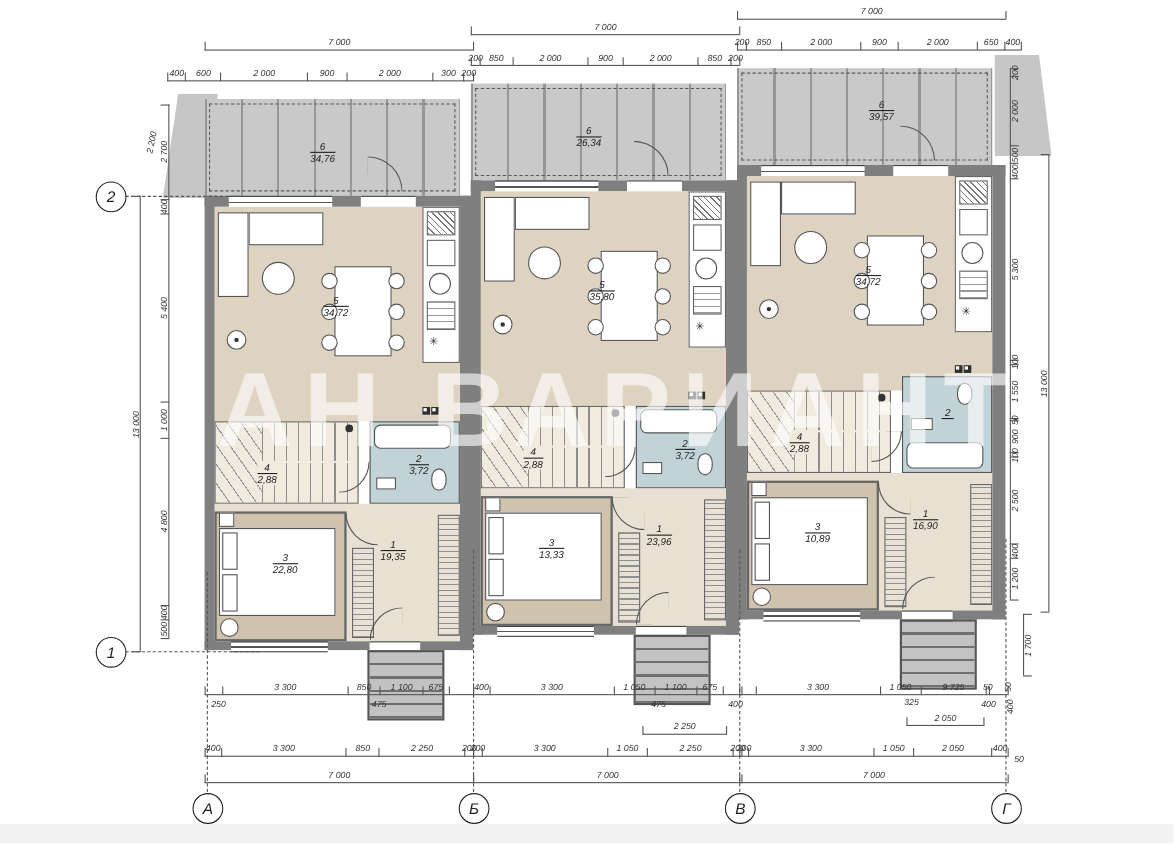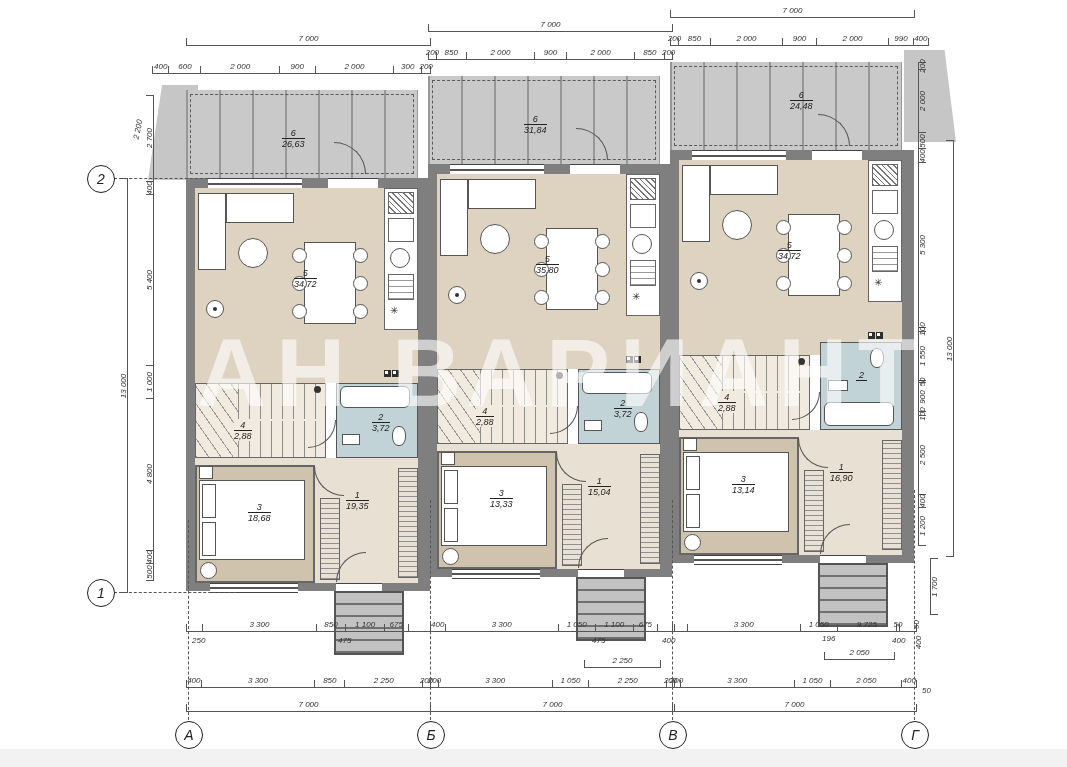--- a/index.html
+++ b/index.html
@@ -67,21 +67,21 @@
   <div class="slantL"></div>
   <div class="slantR"></div>
   <span class="floatdim" style="left:128px;top:125px;transform:rotate(-78deg);">2 200</span>
 
   <div class="unit" style="left:186px;top:90px;">
     <div class="terrace">
         <div class="tin"></div>
       <div class="arc q" style="left:148px;top:52px;width:32px;height:32px;transform:rotate(90deg);"></div>
       <div class="rlabel" style="left:96px;top:38px;">
           <span class="n">6</span>
-          <span class="a">26,63</span>
+          <span class="a">34,76</span>
         </div>
     </div>
     <div class="wall" style="left:0;top:88px;width:244px;height:10px;"></div>
     <div class="win" style="left:22px;top:88px;width:94px;height:10px;"></div>
     <div class="win" style="left:142px;top:88px;width:50px;height:10px;background:#fff;"></div>
     <div class="wall" style="left:0;top:88px;width:10px;height:413px;"></div>
     <div class="wall" style="left:232px;top:88px;width:12px;height:413px;"></div>
     <div class="room" style="left:9px;top:98px;width:223px;height:195px;background:#ddd3c0;"></div>
     <div class="kstrip" style="left:198px;top:98px;width:34px;height:142px;"></div>
     <div class="kbox x" style="left:202px;top:102px;width:26px;height:22px;"></div>
@@ -138,37 +138,37 @@
 
     <div class="room" style="left:9px;top:375px;width:120px;height:118px;background:#cfc3ad;border:2px solid #666;box-sizing:border-box;"></div>
     <div class="furn" style="left:13px;top:390px;width:106px;height:80px;"></div>
     <div class="furn" style="left:16px;top:394px;width:14px;height:34px;"></div>
     <div class="furn" style="left:16px;top:432px;width:14px;height:34px;"></div>
     <div class="furn" style="left:13px;top:376px;width:14px;height:13px;"></div>
     <div class="furn circ" style="left:14px;top:472px;width:17px;height:17px;"></div>
     <div class="arc q" style="left:128px;top:376px;width:30px;height:30px;transform:rotate(270deg);"></div>
     <div class="rlabel" style="left:62px;top:412px;">
         <span class="n">3</span>
-        <span class="a">18,68</span>
+        <span class="a">22,80</span>
       </div>
 
     <div class="wall" style="left:0;top:493px;width:244px;height:8px;"></div>
     <div class="win" style="left:24px;top:493px;width:88px;height:8px;"></div>
     <div class="win" style="left:150px;top:493px;width:46px;height:8px;background:#fff;"></div>
     <div class="arc q" style="left:150px;top:462px;width:30px;height:30px;"></div>
     <div class="porch"></div>
   </div>
 
   <div class="unit" style="left:428px;top:76px;">
     <div class="terrace">
         <div class="tin"></div>
       <div class="arc q" style="left:148px;top:52px;width:32px;height:32px;transform:rotate(90deg);"></div>
       <div class="rlabel" style="left:96px;top:38px;">
           <span class="n">6</span>
-          <span class="a">31,84</span>
+          <span class="a">26,34</span>
         </div>
     </div>
     <div class="wall" style="left:0;top:88px;width:244px;height:10px;"></div>
     <div class="win" style="left:22px;top:88px;width:94px;height:10px;"></div>
     <div class="win" style="left:142px;top:88px;width:50px;height:10px;background:#fff;"></div>
     <div class="wall" style="left:0;top:88px;width:10px;height:413px;"></div>
     <div class="wall" style="left:232px;top:88px;width:12px;height:413px;"></div>
     <div class="room" style="left:9px;top:98px;width:223px;height:195px;background:#ddd3c0;"></div>
     <div class="kstrip" style="left:198px;top:98px;width:34px;height:142px;"></div>
     <div class="kbox x" style="left:202px;top:102px;width:26px;height:22px;"></div>
@@ -210,21 +210,21 @@
         <span class="a">3,72</span>
       </div>
     <div class="arc q" style="left:122px;top:330px;width:28px;height:28px;transform:rotate(180deg);"></div>
     <div class="shaft" style="left:198px;top:280px;"></div>
     <div class="shaft" style="left:206px;top:280px;"></div>
     <div class="room" style="left:9px;top:368px;width:223px;height:125px;background:#e8e0d2;"></div>
     <div class="hatchw" style="left:212px;top:378px;width:20px;height:110px;"></div>
     <div class="hatchw" style="left:134px;top:408px;width:20px;height:82px;"></div>
     <div class="rlabel" style="left:160px;top:400px;">
         <span class="n">1</span>
-        <span class="a">15,04</span>
+        <span class="a">23,96</span>
       </div>
     <div class="room" style="left:9px;top:375px;width:120px;height:118px;background:#cfc3ad;border:2px solid #666;box-sizing:border-box;"></div>
     <div class="furn" style="left:13px;top:390px;width:106px;height:80px;"></div>
     <div class="furn" style="left:16px;top:394px;width:14px;height:34px;"></div>
     <div class="furn" style="left:16px;top:432px;width:14px;height:34px;"></div>
     <div class="furn" style="left:13px;top:376px;width:14px;height:13px;"></div>
     <div class="furn circ" style="left:14px;top:472px;width:17px;height:17px;"></div>
     <div class="arc q" style="left:128px;top:376px;width:30px;height:30px;transform:rotate(270deg);"></div>
     <div class="rlabel" style="left:62px;top:412px;">
         <span class="n">3</span>
@@ -236,21 +236,21 @@
     <div class="arc q" style="left:150px;top:462px;width:30px;height:30px;"></div>
     <div class="porch"></div>
   </div>
 
   <div class="unit" style="left:670px;top:62px;">
     <div class="terrace">
         <div class="tin"></div>
       <div class="arc q" style="left:148px;top:52px;width:32px;height:32px;transform:rotate(90deg);"></div>
       <div class="rlabel" style="left:120px;top:28px;">
           <span class="n">6</span>
-          <span class="a">24,48</span>
+          <span class="a">39,57</span>
         </div>
     </div>
     <div class="wall" style="left:0;top:88px;width:244px;height:10px;"></div>
     <div class="win" style="left:22px;top:88px;width:94px;height:10px;"></div>
     <div class="win" style="left:142px;top:88px;width:50px;height:10px;background:#fff;"></div>
     <div class="wall" style="left:0;top:88px;width:10px;height:413px;"></div>
     <div class="wall" style="left:232px;top:88px;width:12px;height:413px;"></div>
     <div class="room" style="left:9px;top:98px;width:223px;height:195px;background:#ddd3c0;"></div>
     <div class="kstrip" style="left:198px;top:98px;width:34px;height:142px;"></div>
     <div class="kbox x" style="left:202px;top:102px;width:26px;height:22px;"></div>
@@ -303,21 +303,21 @@
       </div>
     <div class="room" style="left:9px;top:375px;width:120px;height:118px;background:#cfc3ad;border:2px solid #666;box-sizing:border-box;"></div>
     <div class="furn" style="left:13px;top:390px;width:106px;height:80px;"></div>
     <div class="furn" style="left:16px;top:394px;width:14px;height:34px;"></div>
     <div class="furn" style="left:16px;top:432px;width:14px;height:34px;"></div>
     <div class="furn" style="left:13px;top:376px;width:14px;height:13px;"></div>
     <div class="furn circ" style="left:14px;top:472px;width:17px;height:17px;"></div>
     <div class="arc q" style="left:128px;top:376px;width:30px;height:30px;transform:rotate(270deg);"></div>
     <div class="rlabel" style="left:62px;top:412px;">
         <span class="n">3</span>
-        <span class="a">13,14</span>
+        <span class="a">10,89</span>
       </div>
     <div class="wall" style="left:0;top:493px;width:244px;height:8px;"></div>
     <div class="win" style="left:24px;top:493px;width:88px;height:8px;"></div>
     <div class="win" style="left:150px;top:493px;width:46px;height:8px;background:#fff;"></div>
     <div class="arc q" style="left:150px;top:462px;width:30px;height:30px;"></div>
     <div class="porch"></div>
   </div>
 
   <div class="dimrow" style="left:186px;top:38px;width:244px;">
     <div class="c" style="flex-grow:1">
@@ -390,21 +390,21 @@
     <div class="c" style="flex-grow:2000">
         <i>2 000</i>
       </div>
     <div class="c" style="flex-grow:900">
         <i>900</i>
       </div>
     <div class="c" style="flex-grow:2000">
         <i>2 000</i>
       </div>
     <div class="c" style="flex-grow:650">
-        <i>990</i>
+        <i>650</i>
       </div>
     <div class="c" style="flex-grow:400">
         <i>400</i>
       </div>
   </div>
 
   <div class="dimcol" style="left:146px;top:95px;height:485px;">
     <div class="c" style="flex-grow:2700">
         <i>2 700</i>
       </div>
@@ -546,21 +546,21 @@
       </div>
     <div class="c" style="flex-grow:475">
         <i></i>
       </div>
   </div>
 
   <span class="floatdim" style="left:192px;top:636px;">250</span>
   <span class="floatdim" style="left:338px;top:636px;">475</span>
   <span class="floatdim" style="left:592px;top:636px;">475</span>
   <span class="floatdim" style="left:662px;top:636px;">400</span>
-  <span class="floatdim" style="left:822px;top:634px;">196</span>
+  <span class="floatdim" style="left:822px;top:634px;">325</span>
   <span class="floatdim" style="left:892px;top:636px;">400</span>
 
   <div class="dimrow" style="left:584px;top:660px;width:76px;">
     <div class="c" style="flex-grow:1">
         <i>2 250</i>
       </div>
   </div>
   <div class="dimrow" style="left:824px;top:652px;width:70px;">
     <div class="c" style="flex-grow:1">
         <i>2 050</i>

